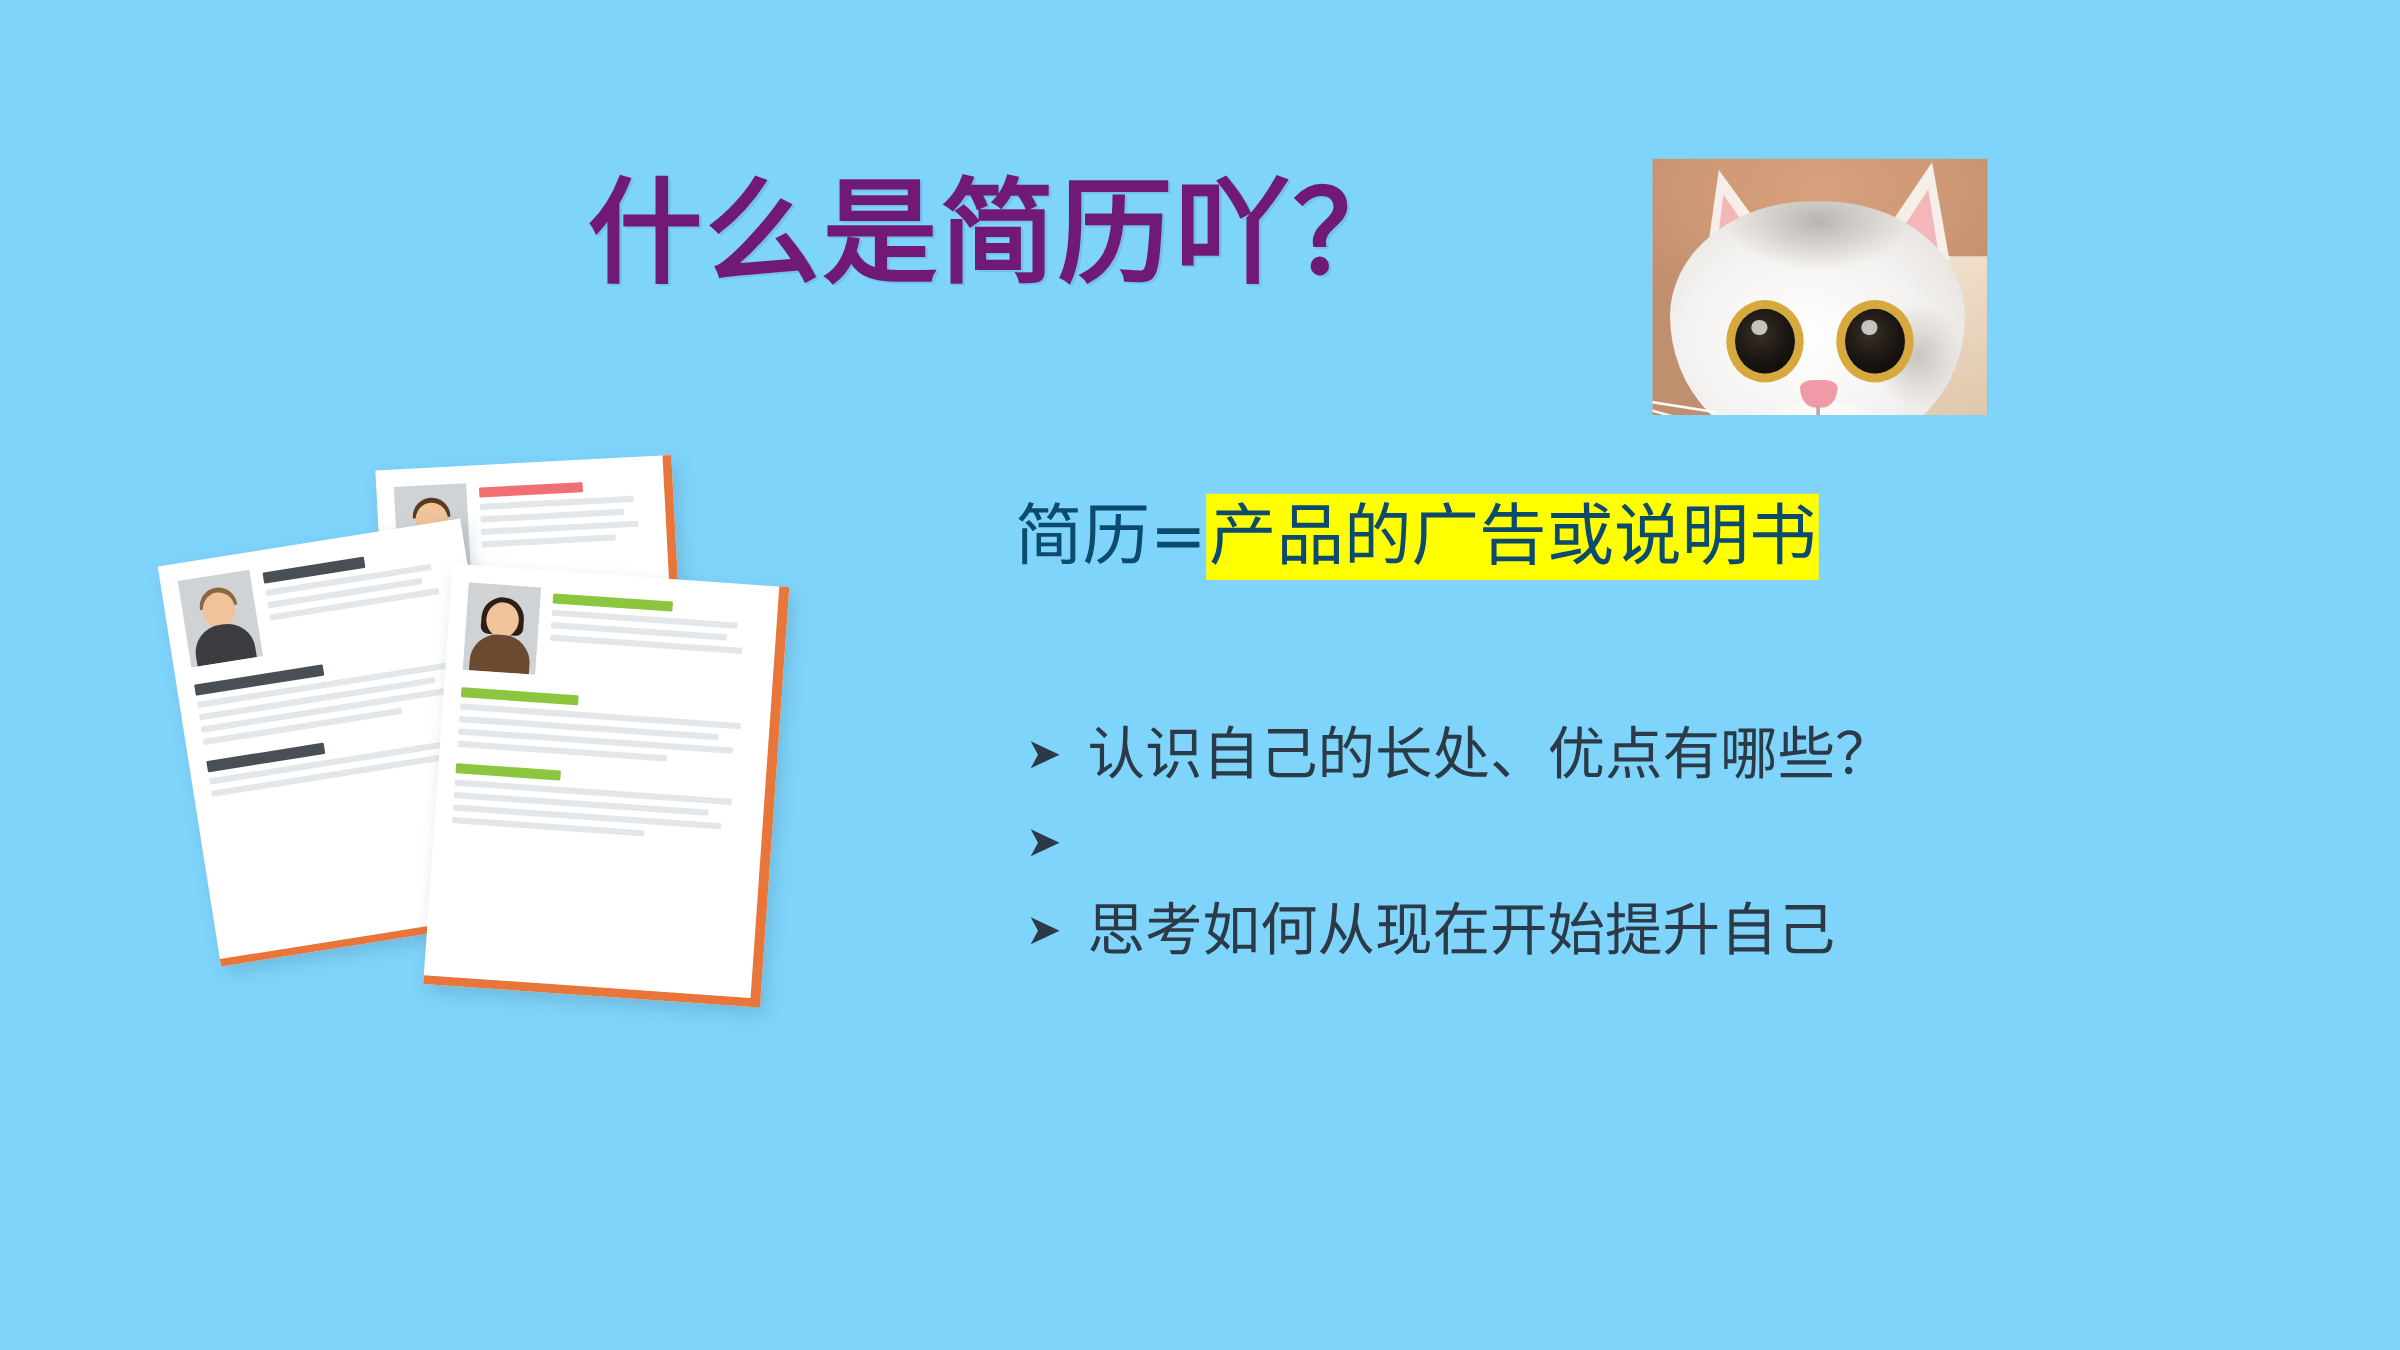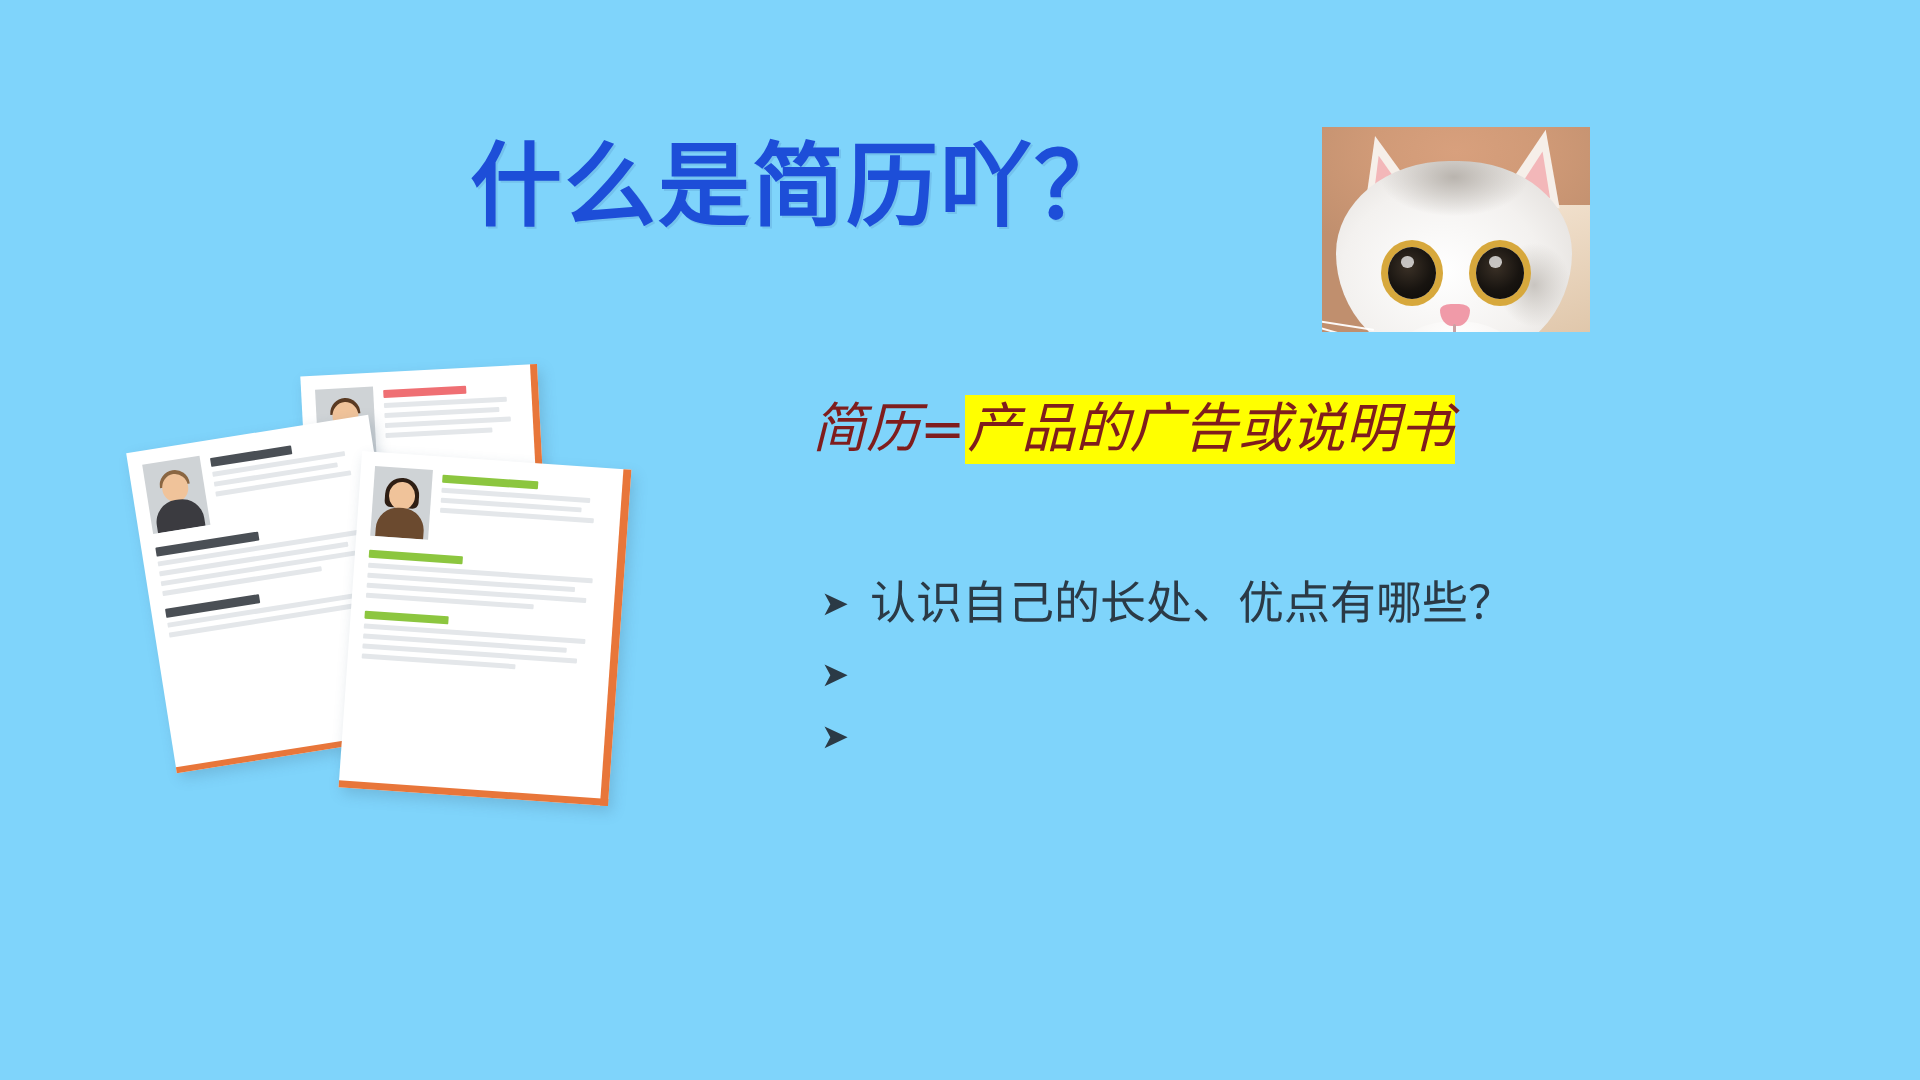--- a/index.html
+++ b/index.html
@@ -28,21 +28,21 @@
     width: 860px;
     height: 110px;
     display: flex;
     align-items: center;
     justify-content: flex-start;
     font-family: "DejaVu Sans", "Liberation Sans", sans-serif;
     font-weight: 700;
     font-size: 92px;
     line-height: 1;
     letter-spacing: 2px;
-    color: #1d4ed8;
+    color: #701a75;
     white-space: nowrap;
     text-shadow: 2px 2px 0 rgba(80,140,195,0.25);
   }
 
   
   .cat-photo {
     position: absolute;
     left: 1322px;
     top: 127px;
     width: 268px;
@@ -211,23 +211,22 @@
   }
 
   
   .equation {
     position: absolute;
     left: 812px;
     top: 398px;
     font-family: "DejaVu Sans", "Liberation Sans", sans-serif;
     font-size: 54px;
     line-height: 1.15;
-    color: #7f1d1d;
+    color: #0c4a6e;
     white-space: nowrap;
-    font-style: italic;
   }
   .equation .hl {
     background: #ffff00;
     padding: 2px 2px 4px 2px;
   }
 
   .bullets {
     position: absolute;
     left: 818px;
     top: 578px;
@@ -378,16 +377,17 @@
   <div class="bullets">
     <div class="bullet">
       <span class="bullet-marker">➤</span>
       <span>认识自己的长处、优点有哪些？</span>
     </div>
     <div class="bullet">
       <span class="bullet-marker">➤</span>
     </div>
     <div class="bullet">
       <span class="bullet-marker">➤</span>
+      <span>思考如何从现在开始提升自己</span>
     </div>
   </div>
 
 </div>
 
 </body></html>

